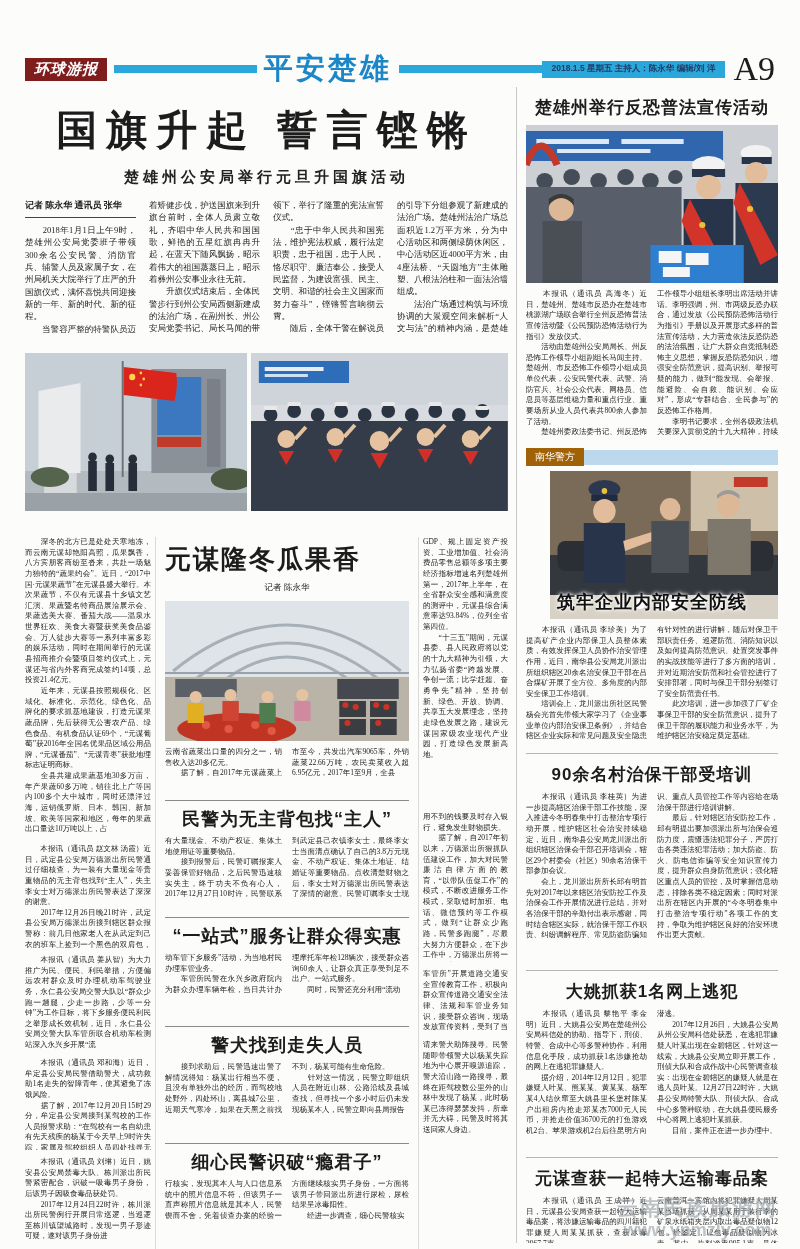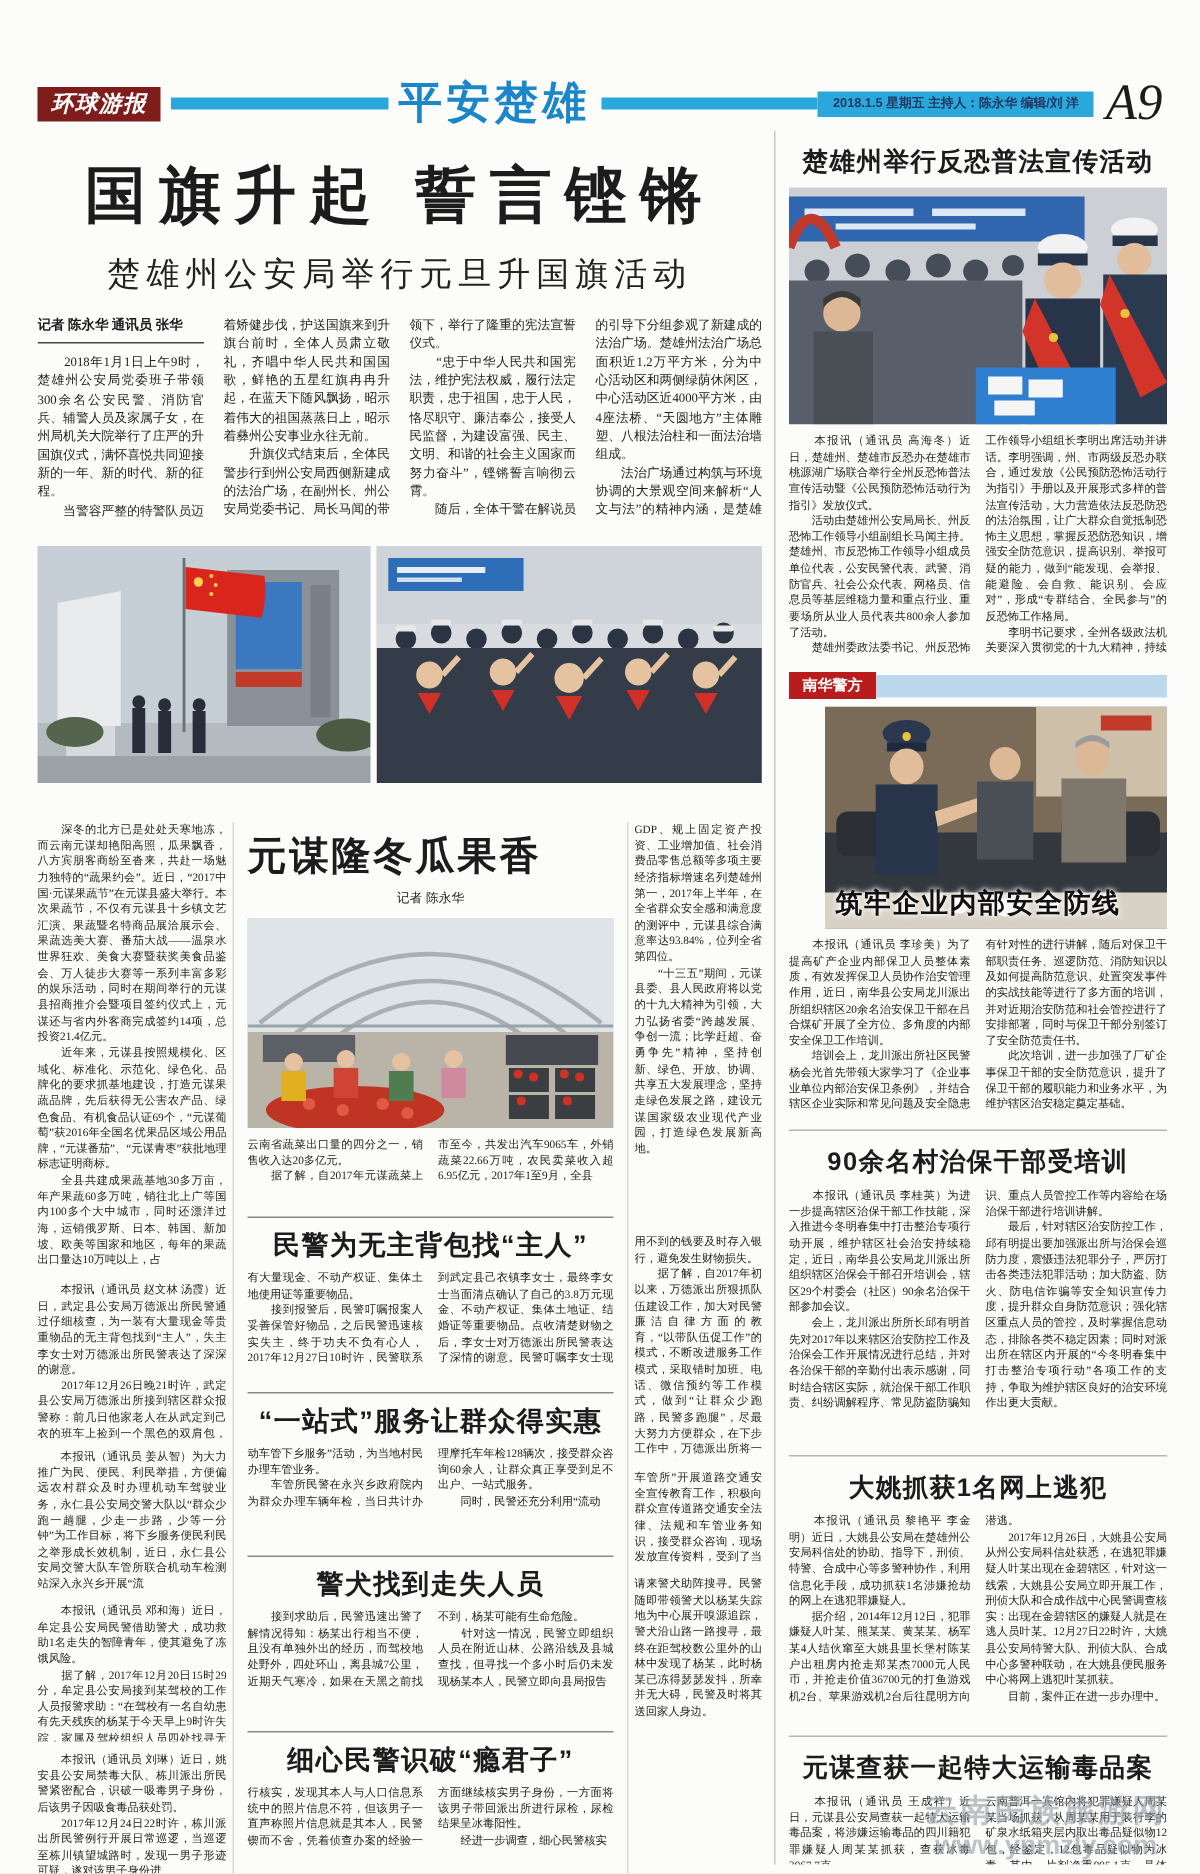--- a/index.html
+++ b/index.html
@@ -7,29 +7,29 @@
         font-family:"Liberation Sans","DejaVu Sans",sans-serif;color:#1c1c1c;}
   
   .header{margin:55px 25px 0;display:flex;align-items:center;height:28px;}
   .brand{background:#7f1d1d;color:#fff;font-weight:bold;font-style:italic;
          font-size:15px;padding:2px 9px;letter-spacing:1px;flex:0 0 auto;}
   .hbar{height:8px;background:#2aa7db;flex:1;margin:0 7px;}
   .ptitle{color:#1b86c8;font-size:29px;font-weight:bold;letter-spacing:3px;flex:0 0 auto;}
   .hbar2{height:8px;background:#2aa7db;flex:1;margin-left:7px;}
   .datebox{height:17px;background:#2aa7db;display:flex;align-items:center;
            font-size:8.5px;font-weight:bold;color:#233a66;padding:0 10px;white-space:nowrap;}
-  .pageno{font-family:"Liberation Serif","DejaVu Serif",serif;font-size:34px;margin-left:8px;flex:0 0 auto;font-style:italic;}
+  .pageno{font-family:"Liberation Serif","DejaVu Serif",serif;font-size:34px;margin-left:8px;flex:0 0 auto;}
   
   .content{display:flex;margin:4px 22px 0 25px;height:1156px;}
   .leftarea{flex:1;min-width:0;padding-right:8px;}
   .rightcol{width:252px;border-left:1px solid #c9c9c9;padding-left:9px;
             position:relative;overflow:hidden;}
   
   .main-headline{text-align:center;font-size:41px;font-weight:bold;letter-spacing:9px;margin-top:16px;}
-  .main-subhead{text-align:center;font-size:22px;font-weight:normal;letter-spacing:4px;margin-top:10px;color:#222;}
+  .main-subhead{text-align:center;font-size:15px;font-weight:bold;letter-spacing:4px;margin-top:10px;color:#222;}
   .serif{font-family:"Liberation Serif","DejaVu Serif",serif;}
   .bodytext{white-space:pre-line;text-align:justify;}
   .main-cols{margin-top:12px;height:146px;column-count:4;column-gap:13px;
              font-size:8.5px;line-height:1.45;overflow:hidden;}
   .byline-box{font-weight:bold;border-bottom:1px solid #444;padding-bottom:5px;margin-bottom:6px;font-size:9px;}
   .main-photos{display:flex;gap:4px;margin-top:8px;height:158px;}
   .ph{background:#cfd4d8;overflow:hidden;}
   .ph svg{display:block;width:100%;height:100%;}
   .mp1{flex:0 0 46%;}
   .mp2{flex:1;}
@@ -44,21 +44,21 @@
   .ym-headline{text-align:left;font-size:26px;font-weight:bold;margin-top:5px;letter-spacing:2px;}
   .ym-byline{text-align:center;font-size:8.5px;margin:5px 0 7px;}
   .ym-photo{height:140px;}
   .twocol{column-count:2;column-gap:10px;}
   .cart{border-top:1px solid #8a8a8a;margin-top:7px;padding-top:5px;}
   .cart h3{text-align:center;font-size:18px;font-weight:bold;margin:1px 0 5px;letter-spacing:1px;}
   
   .rc-h2{text-align:center;font-size:17px;font-weight:bold;margin:9px 0 6px;letter-spacing:1px;}
   .rc-photo{height:158px;}
   .nanhua{display:flex;align-items:center;margin:9px 0 5px;}
-  .nanhua .tag{background:#b91c1c;color:#fff;font-size:10px;font-weight:bold;padding:2px 9px;flex:0 0 auto;}
+  .nanhua .tag{background:#a16207;color:#fff;font-size:10px;font-weight:normal;padding:2px 9px;flex:0 0 auto;}
   .nanhua .ext{flex:1;height:15px;background:#bcd8ec;}
   .photowrap{position:relative;height:148px;padding-left:24px;}
   .overlay-h{position:absolute;left:0;right:0;bottom:5px;text-align:center;font-size:18px;
              font-weight:bold;color:#101010;text-shadow:0 0 3px #fff,0 0 5px #fff;letter-spacing:1px;}
   .rc-div{border-top:1px solid #b5b5b5;margin:8px 0 0;}
   .watermark{position:absolute;right:0;bottom:2px;text-align:center;
              color:rgba(150,158,165,.62);font-weight:bold;line-height:1.15;pointer-events:none;}
   .watermark .w1{font-size:21px;letter-spacing:2px;}
   .watermark .w2{font-size:18px;}
 </style>

